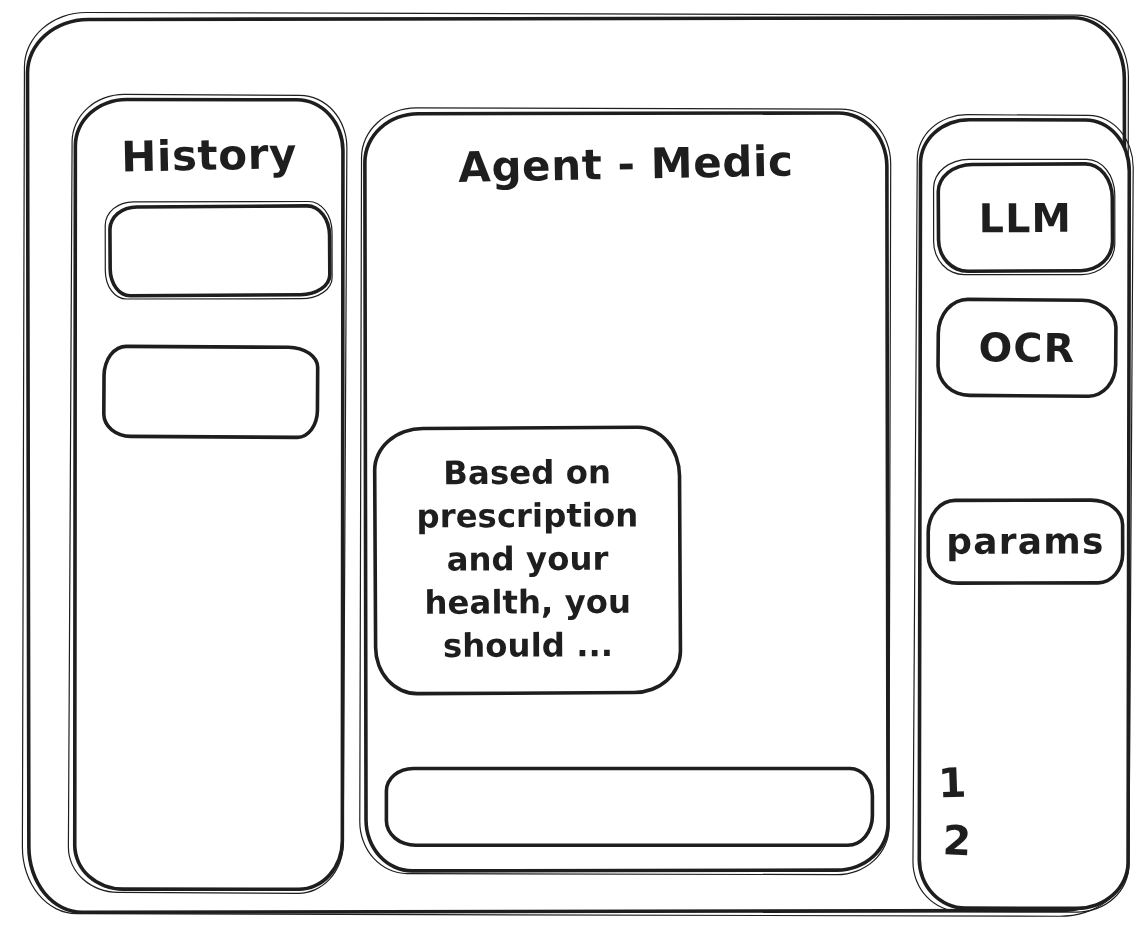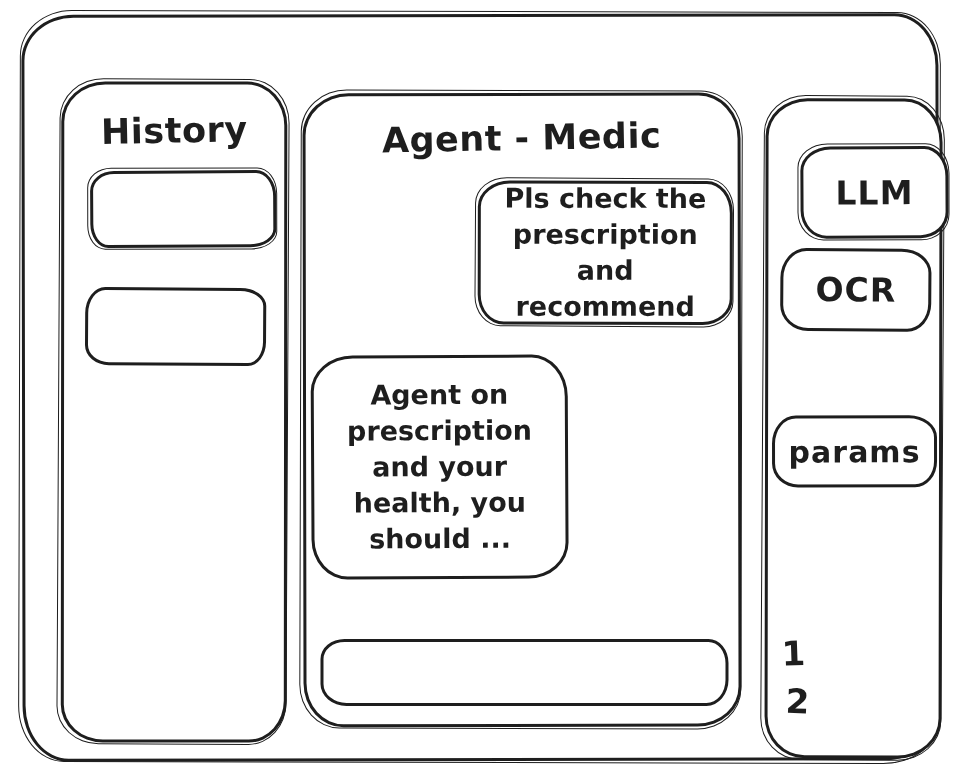--- a/index.html
+++ b/index.html
@@ -137,24 +137,23 @@
     display: flex;
     align-items: center;
     justify-content: center;
     text-align: center;
     font-size: 33px;
     font-weight: 700;
     letter-spacing: 1px;
     cursor: pointer;
   }
   #llm-button {
-    left: 32px; top: 34px; width: 148px; height: 92px;
+    left: 12px; top: 34px; width: 148px; height: 92px;
     border-radius: 30px 24px 28px 26px / 24px 30px 26px 28px;
     transform: rotate(-0.4deg);
-    margin-top: 11px;
   }
   #ocr-button {
     left: 12px; top: 147px; width: 151px; height: 83px;
     border-radius: 26px 30px 24px 28px / 30px 24px 28px 26px;
     transform: rotate(0.3deg);
   }
   #params-button {
     left: 4px; top: 314px; width: 165px; height: 72px;
     font-size: 30px;
     border-radius: 24px 28px 22px 26px / 28px 22px 26px 24px;
@@ -186,26 +185,23 @@
 
     <div id="history-sidebar" class="sketch rough">
       <div id="history-title" class="txt">History</div>
       <div id="history-item-1" class="history-item rough"></div>
       <div id="history-item-2" class="history-item"></div>
     </div>
 
     <div id="chat-panel" class="sketch rough">
       <div id="chat-title" class="txt">Agent - Medic</div>
 
-      <div id="user-bubble" class="bubble rough center-text">
-        <span>Pls check the prescription and recommend</span>
-      </div>
 
       <div id="agent-bubble" class="bubble center-text">
-        <span>Agent on prescription and your health, you should ...</span>
+        <span>Based on prescription and your health, you should ...</span>
       </div>
 
       <input id="message-input" type="text" value="" style="">
     </div>
 
     <div id="tools-sidebar" class="sketch rough">
       <div id="llm-button" class="tool-button rough">
         <span class="label">LLM</span>
       </div>
 

